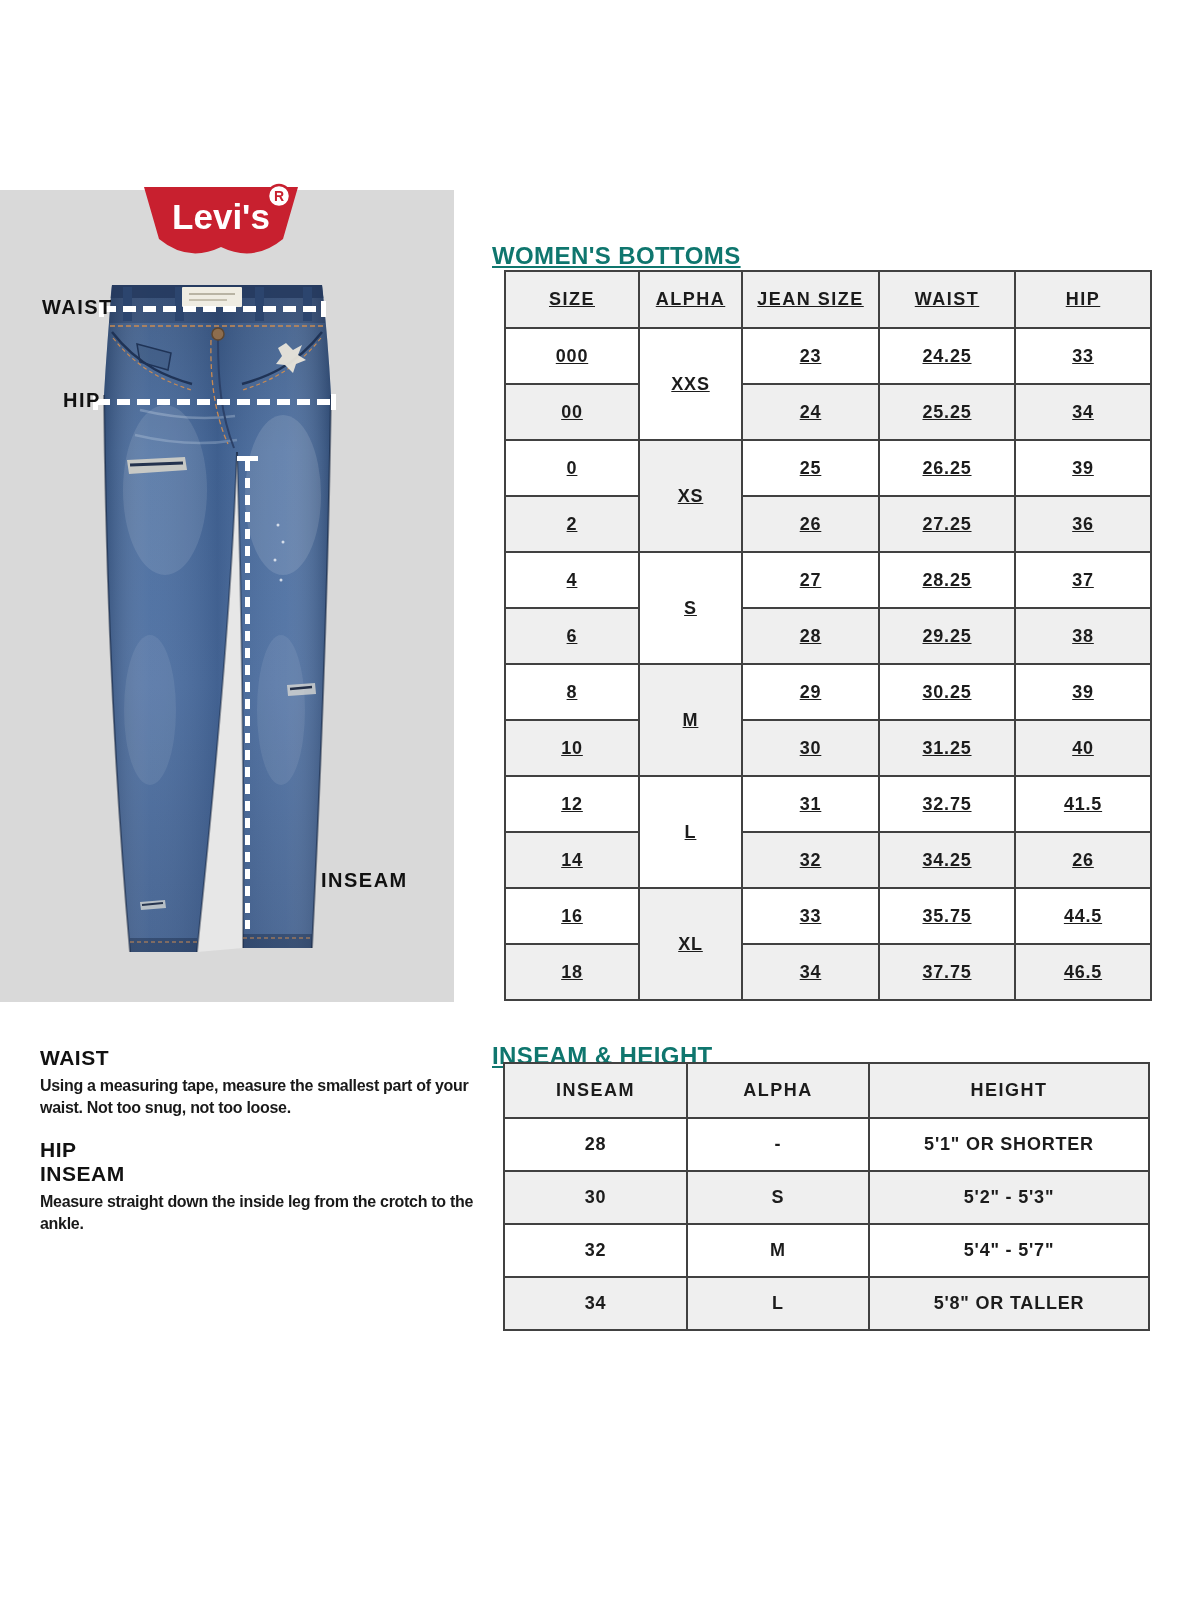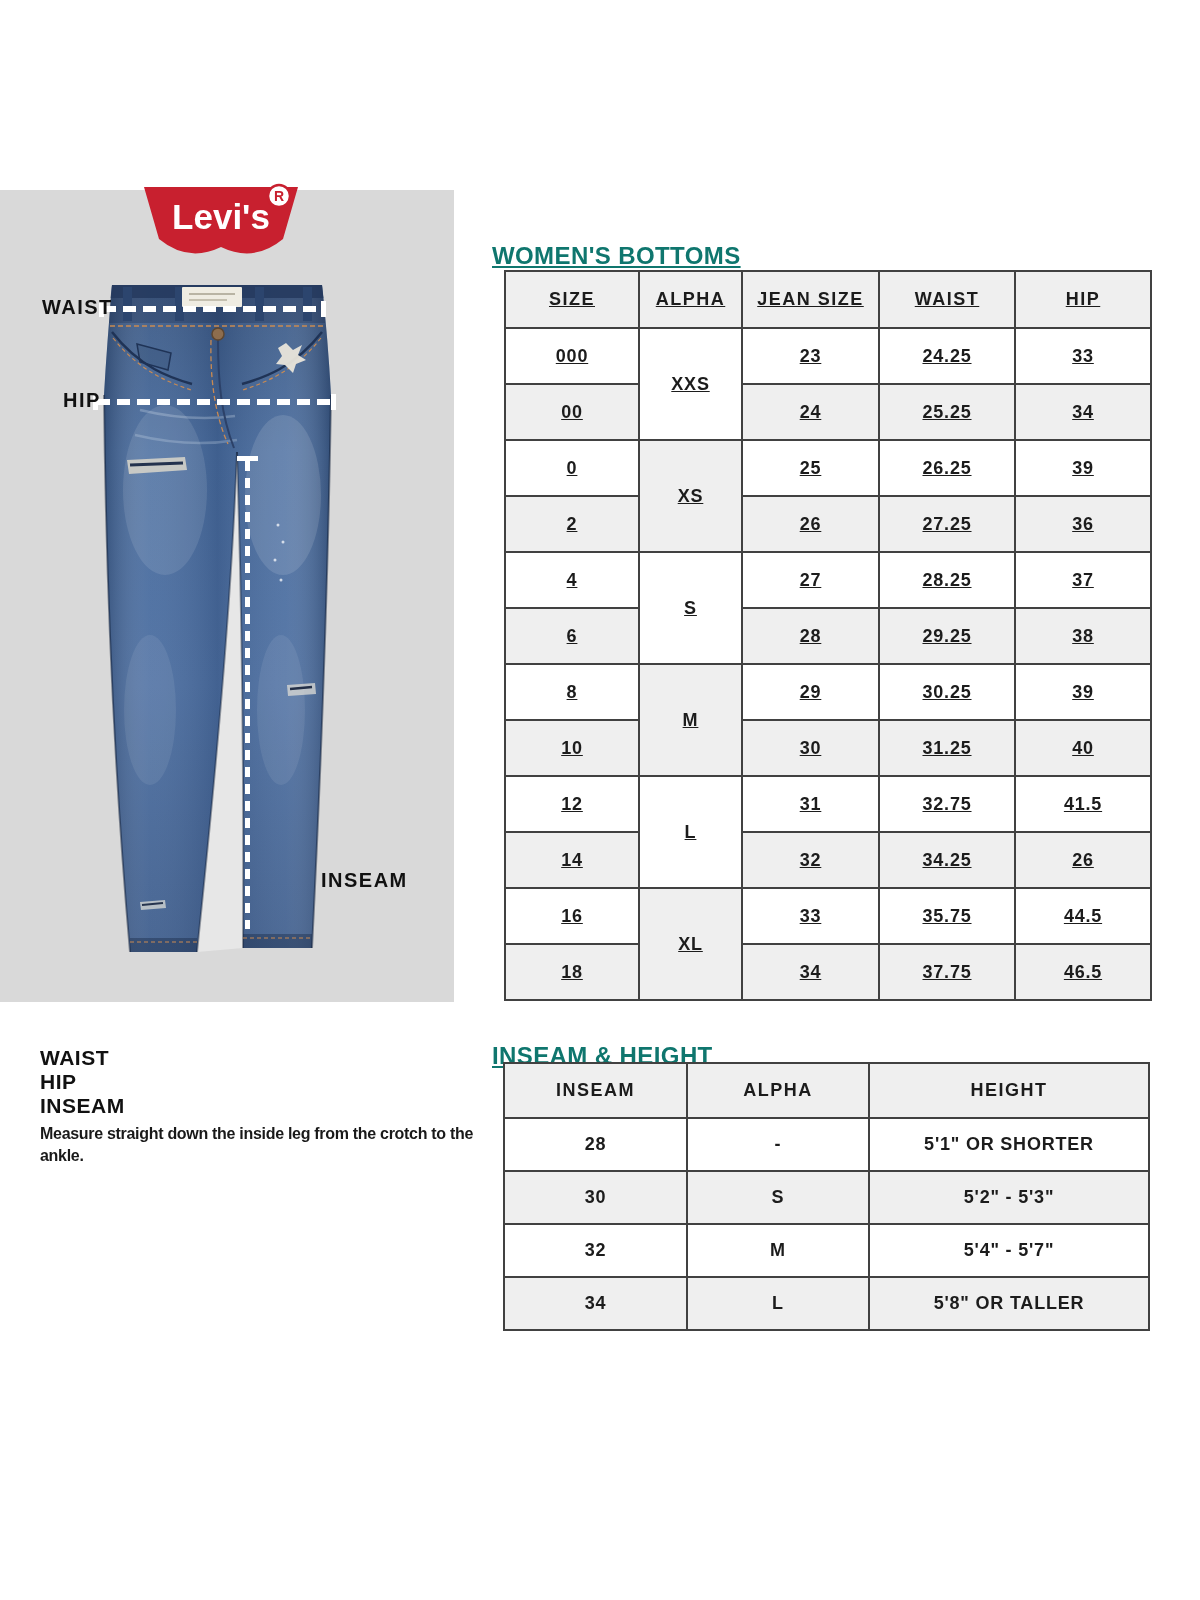--- a/index.html
+++ b/index.html
@@ -300,18 +300,19 @@
       <tr>
         <td class="g">34</td>
         <td class="g">L</td>
         <td class="g">5'8" OR TALLER</td>
       </tr>
     </tbody>
   </table>
 
   <div class="mg">
     <h3>WAIST</h3>
+    <p>Using a measuring tape, measure the smallest part of your waist. Not too snug, not too loose.</p>
     <h3>HIP</h3>
     <h3>INSEAM</h3>
     <p>Measure straight down the inside leg from the crotch to the ankle.</p>
   </div>
 
 </div>
 
 </body></html>

